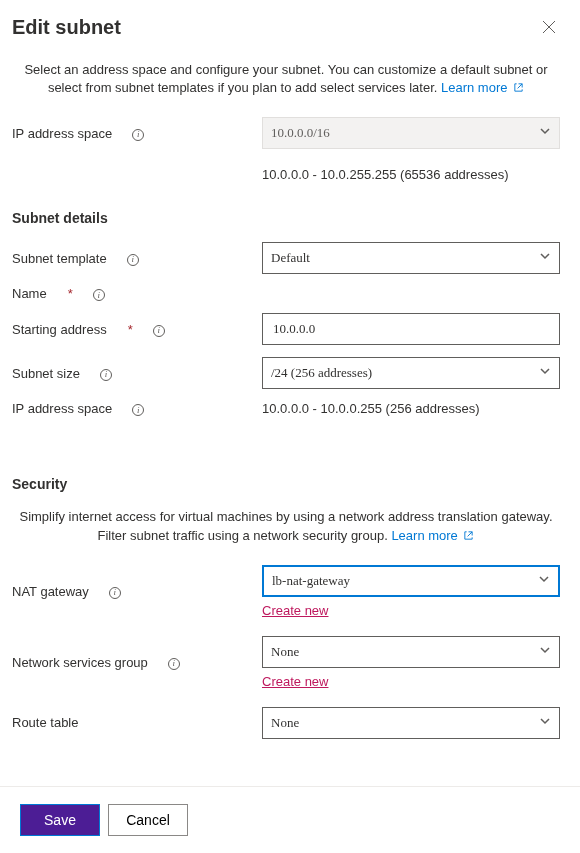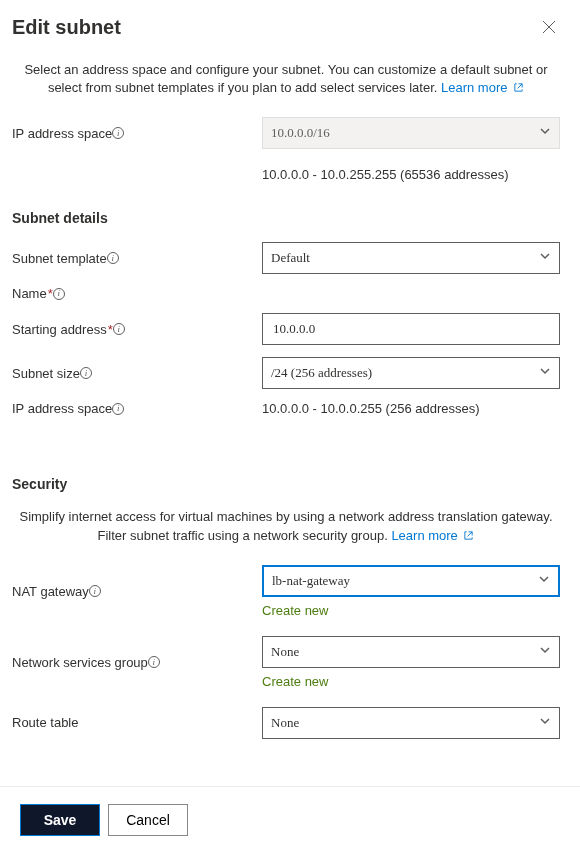--- a/index.html
+++ b/index.html
@@ -46,22 +46,22 @@
     .ext-icon svg { width: 11px; height: 11px; display: inline-block; vertical-align: -1px; margin-left: 2px; }
     .row {
       display: flex;
       align-items: center;
       margin-bottom: 12px;
     }
     .label-col {
       width: 250px;
       flex-shrink: 0;
       display: flex;
-      align-items: center;
-      gap: 0;
+      align-items: flex-end;
+      gap: 20px;
     }
     .label-text { font-size: 13px; }
     .req { color: #a4262c; margin-left: 1px; }
     .info-icon {
       width: 12px;
       height: 12px;
       border: 1px solid #605e5c;
       border-radius: 50%;
       display: inline-flex;
       align-items: center;
@@ -107,24 +107,25 @@
       font-size: 13px;
       color: #323130;
       margin-top: 6px;
     }
     .section-h {
       font-weight: 600;
       font-size: 14px;
       margin: 28px 0 16px 0;
     }
     .create-new {
-      color: #4d7c0f;
+      color: #be185d;
       font-size: 13px;
       margin-top: 6px;
       cursor: pointer;
+      text-decoration: underline;
     }
     .field-group { margin-bottom: 18px; }
     .footer {
       position: absolute;
       bottom: 0; left: 0; right: 0;
       height: 67px;
       border-top: 1px solid #edebe9;
       display: flex;
       align-items: center;
       padding: 0 20px;
@@ -135,24 +136,24 @@
       height: 32px;
       min-width: 80px;
       padding: 0 16px;
       font-size: 14px;
       font-family: inherit;
       border: 1px solid #8a8886;
       background: #fff;
       cursor: pointer;
     }
     .btn.primary {
-      background: #0f172a;
+      background: #4c1d95;
       border-color: #0078d4;
       color: #fff;
-      font-weight: 700;
+      font-weight: 400;
     }
   </style>
 </head>
 <body>
 
 <div class="pane">
   <div class="header">
     <h1 class="title">Edit subnet</h1>
     <div class="close">
       <svg viewBox="0 0 14 14">

